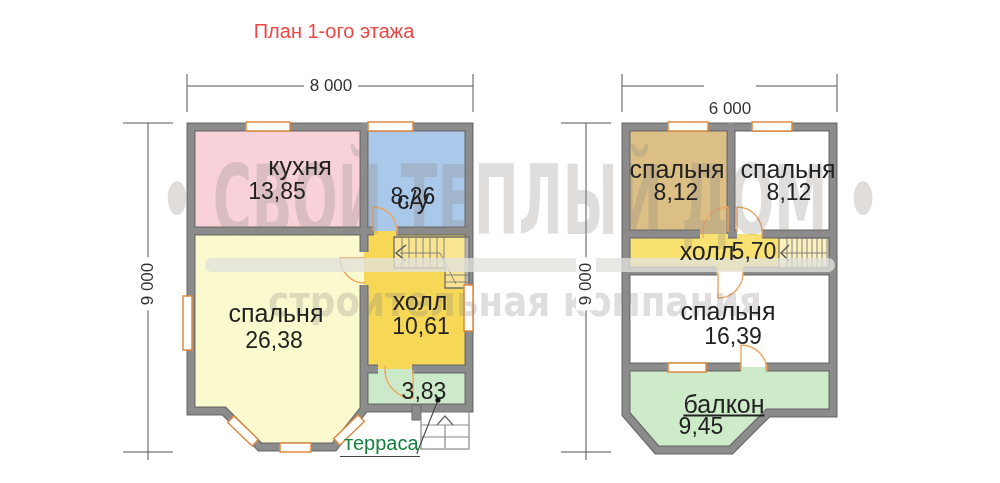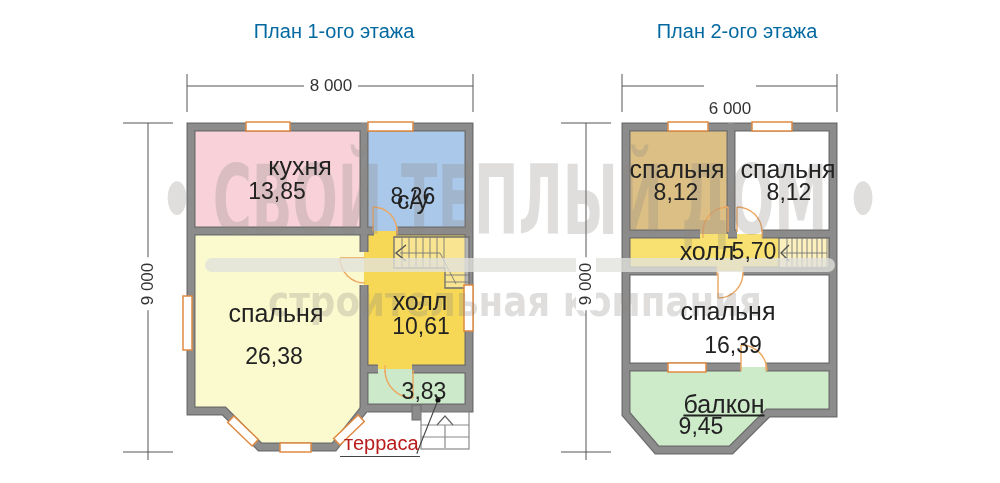--- a/index.html
+++ b/index.html
@@ -10,24 +10,24 @@
   .wm{position:absolute;z-index:2;pointer-events:none;white-space:nowrap;
       font-family:"DejaVu Sans", sans-serif;font-weight:bold;color:rgba(138,133,128,0.27);}
   #wm-title{left:520px;top:200px;font-size:97px;transform:translate(-50%,-50%) scaleX(0.55);}
   #wm-sub{left:515px;top:301px;font-size:42px;transform:translate(-50%,-50%) scaleX(0.85);}
   #wm-bar{position:absolute;z-index:2;pointer-events:none;left:205px;top:258px;width:630px;height:14px;
           border-radius:7px;background:rgba(225,225,220,0.78);}
   
   .lbl{position:absolute;z-index:3;transform:translate(-50%,-50%);white-space:nowrap;
        color:#222;font-size:25px;}
   .area{font-size:23px;text-underline-offset:3px;}
-  .ptitle{font-size:20px;color:#0369a1;}
+  .ptitle{font-size:20px;color:#ef4444;}
   .dim{font-size:17px;color:#333;background:#fff;padding:0 5px;}
   .dimv{transform:translate(-50%,-50%) rotate(-90deg);}
-  .callout{position:absolute;z-index:3;white-space:nowrap;color:#b91c1c;font-size:20px;
+  .callout{position:absolute;z-index:3;white-space:nowrap;color:#15803d;font-size:20px;
            text-align:center;border-bottom:1.2px solid #444;padding:0 4px 1px 4px;}
 </style>
 </head>
 <body>
 
 <div id="stage">
 
   <svg id="plans-svg" width="1000" height="483" viewBox="0 0 1000 483">
 
     <g>
@@ -141,40 +141,39 @@
   <div class="lbl dim" style="left:331px;top:86px;">8 000</div>
   <div class="lbl dim dimv" style="left:148px;top:284px;">9 000</div>
 
   <div class="lbl" style="left:300px;top:166px;">кухня</div>
   <div class="lbl area" style="left:277px;top:191px;">13,85</div>
 
   <div class="lbl" style="left:413px;top:165px;margin-top:35px;">с/у</div>
   <div class="lbl area" style="left:413px;top:190px;margin-top:6px;">8,26</div>
 
   <div class="lbl" style="left:276px;top:313px;">спальня</div>
-  <div class="lbl area" style="left:274px;top:356px;">26,38</div>
+  <div class="lbl area" style="left:274px;top:340px;">26,38</div>
 
   <div class="lbl" style="left:420px;top:301px;">холл</div>
   <div class="lbl area" style="left:421px;top:326px;">10,61</div>
 
   <div class="lbl area" style="left:424px;top:391px;">3,83</div>
   <div class="callout" style="left:340px;top:432px;width:72px;">терраса</div>
 
-  <div class="lbl ptitle" style="left:737px;top:31px;">План 2-ого этажа</div>
   <div class="lbl dim" style="left:730px;top:86px;margin-top:23px;">6 000</div>
   <div class="lbl dim dimv" style="left:586px;top:284px;">9 000</div>
 
   <div class="lbl" style="left:677px;top:169px;">спальня</div>
   <div class="lbl area" style="left:676px;top:192px;">8,12</div>
 
   <div class="lbl" style="left:788px;top:169px;">спальня</div>
   <div class="lbl area" style="left:789px;top:192px;">8,12</div>
 
   <div class="lbl" style="left:707px;top:251px;">холл</div>
   <div class="lbl area" style="left:754px;top:251px;">5,70</div>
 
   <div class="lbl" style="left:728px;top:311px;">спальня</div>
-  <div class="lbl area" style="left:733px;top:345px;">16,39</div>
+  <div class="lbl area" style="left:733px;top:336px;">16,39</div>
 
   <div class="lbl" style="left:724px;top:404px;text-decoration:underline;">балкон</div>
   <div class="lbl area" style="left:693px;top:426px;margin-left:8px;">9,45</div>
 
 </div>
 
 </body></html>

